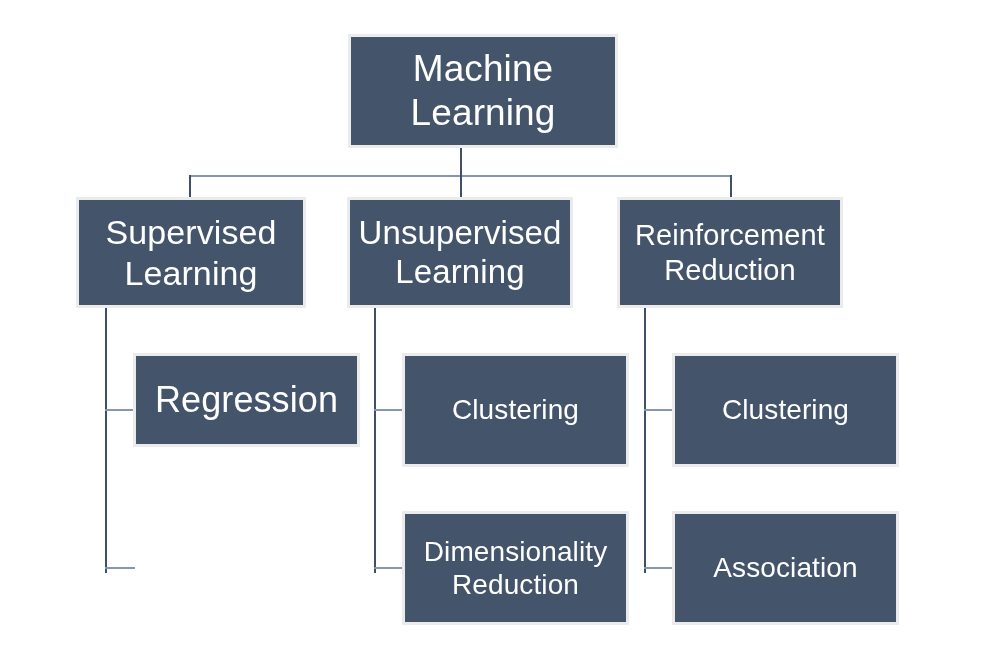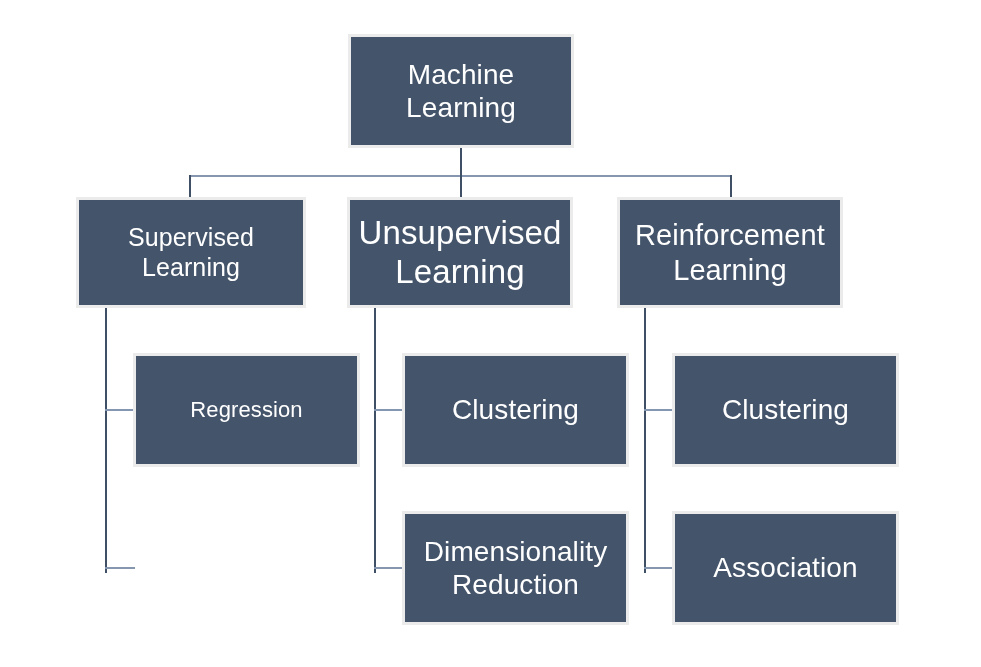--- a/index.html
+++ b/index.html
@@ -31,25 +31,25 @@
     font-weight: 400;
     letter-spacing: 0.1px;
     z-index: 3;
   }
   .node span {
     display: block;
     padding: 0 6px;
     white-space: pre-line;
   }
   
-  #n-ml        { left: 348px; top: 34px;  width: 226px; height: 114px; font-size: 28px; }
-  #n-sup       { left: 76px;  top: 197px; width: 230px; height: 111px; font-size: 25px; }
+  #n-ml        { left: 348px; top: 34px;  width: 270px; height: 114px; font-size: 37px; }
+  #n-sup       { left: 76px;  top: 197px; width: 230px; height: 111px; font-size: 34px; }
   #n-unsup     { left: 347px; top: 197px; width: 226px; height: 111px; font-size: 33px; }
   #n-rl        { left: 617px; top: 197px; width: 226px; height: 111px; font-size: 29px; }
-  #n-reg       { left: 133px; top: 353px; width: 227px; height: 114px; font-size: 22px; }
+  #n-reg       { left: 133px; top: 353px; width: 227px; height: 94px; font-size: 36px; }
   #n-clu1      { left: 402px; top: 353px; width: 227px; height: 114px; font-size: 28px; }
   #n-clu2      { left: 672px; top: 353px; width: 227px; height: 114px; font-size: 28px; }
   #n-cls       { left: 133px; top: 511px; width: 227px; height: 114px; font-size: 28px; }
   #n-dim       { left: 402px; top: 511px; width: 227px; height: 114px; font-size: 28px; }
   #n-assoc     { left: 672px; top: 511px; width: 227px; height: 114px; font-size: 28px; }
 
   
   .conn {
     position: absolute;
     z-index: 1;
@@ -114,21 +114,21 @@
 Learning</span>
   </div>
 
   <div class="node" id="n-unsup">
     <span>Unsupervised
 Learning</span>
   </div>
 
   <div class="node" id="n-rl">
     <span>Reinforcement
-Learning</span>
+Reduction</span>
   </div>
 
   <div class="node" id="n-reg">
     <span>Regression</span>
   </div>
 
   <div class="node" id="n-clu1">
     <span>Clustering</span>
   </div>
 

